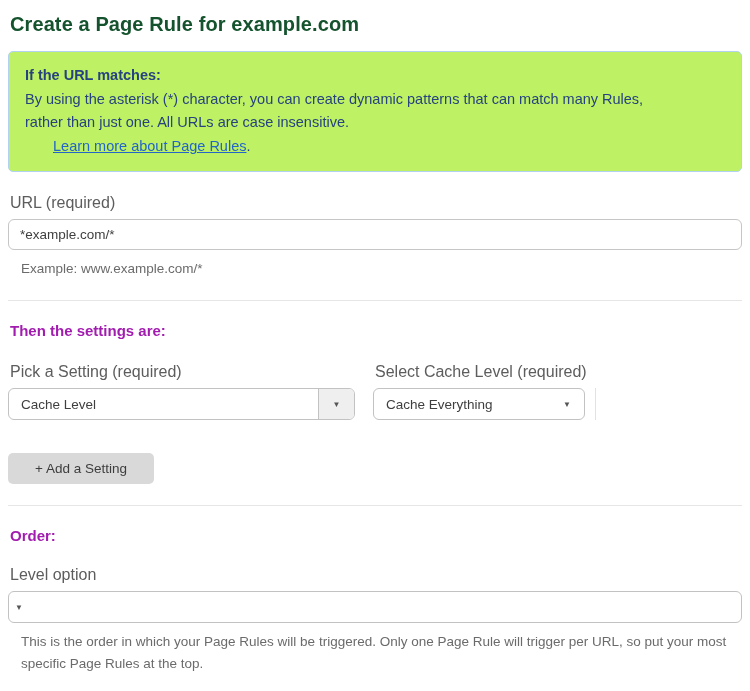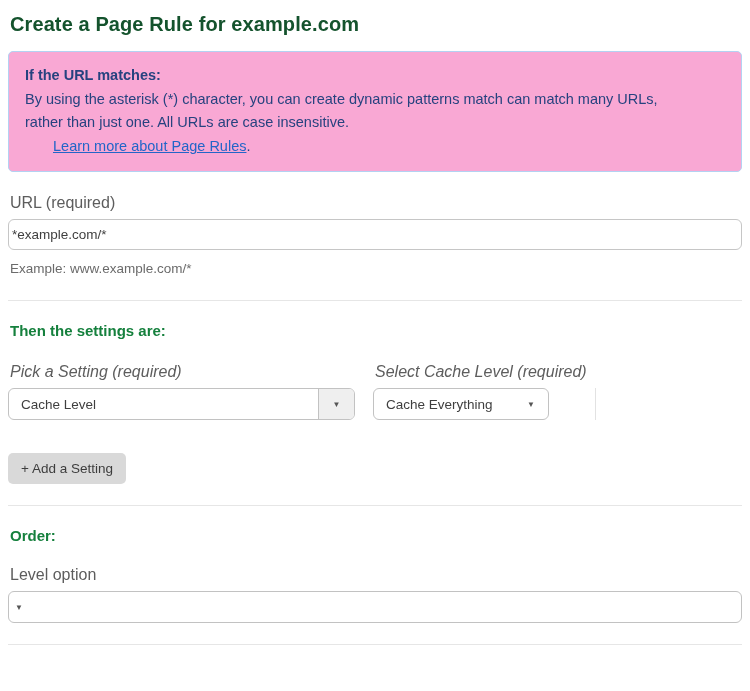--- a/index.html
+++ b/index.html
@@ -3,67 +3,67 @@
 <meta charset="utf-8">
 <style>
   * { margin:0; padding:0; box-sizing:border-box; }
   html,body { width:750px; height:691px; background:#ffffff;
     font-family:"Liberation Sans", sans-serif; }
   .container { padding:0 8px; }
 
   .page-title { font-size:20px; font-weight:700; color:#14532d;
     margin:13px 2px 15px; letter-spacing:.1px; }
 
-  .info-box { background:#f9a8d4; border:1px solid #b3d2f2; border-radius:5px;
+  .info-box { background:#bef264; border:1px solid #b3d2f2; border-radius:5px;
     padding:12px 16px 12px; color:#26427f; font-size:14.5px; line-height:1.63; }
   .info-heading { font-weight:700; }
   .info-link { color:#2365c8; text-decoration:underline; cursor:pointer;margin-left:28px; }
 
   .field-label { color:#5d5d5d; font-size:16px; margin:22px 2px 7px; }
   .text-input { display:block; width:100%; height:31px; border:1px solid #c6c6c6;
-    border-radius:6px; font-size:13.5px; padding:0 3px; color:#3f3f3f;
+    border-radius:6px; font-size:13.5px; padding:0 11px; color:#3f3f3f;
     background:#fff; font-family:"Liberation Sans",sans-serif; }
-  .helper { color:#6b6b6b; font-size:13.5px; margin:8px 2px 0; line-height:1.6; }
+  .helper { color:#6b6b6b; font-size:13.5px; margin:8px 13px 0; line-height:1.6; }
 
   .divider { border:none; border-top:1px solid #e6e6e6; margin:21px 0; }
 
-  .section-heading { font-size:15px; font-weight:700; color:#15803d; margin:0 2px; }
+  .section-heading { font-size:15px; font-weight:700; color:#a21caf; margin:0 2px; }
 
   .settings-row { display:flex; align-items:flex-start; margin-top:24px; }
-  .setting-col .field-label { margin-top:0;font-style:italic; }
+  .setting-col .field-label { margin-top:0; }
   .select-box { border:1px solid #c2c2c2; border-radius:6px; height:32px;
     display:flex; align-items:center; font-size:13.5px; color:#3f3f3f;
     background:#fff; cursor:pointer; }
   .select-value { padding:0 12px; flex:1; white-space:nowrap; }
   .arrow-cell { width:36px; align-self:stretch; border-left:1px solid #c2c2c2;
     background:#efefef; display:flex; align-items:center; justify-content:center;
     border-radius:0 5px 5px 0; color:#555; font-size:8px; }
   .arrow-inline { padding:0 13px 0 6px; color:#555; font-size:8px; }
   .col-gap { width:18px; }
   .v-sep { width:1px; background:#e2e2e2; height:32px; align-self:flex-end;
     margin-left:6px; }
 
   .btn { display:inline-flex; align-items:center; justify-content:center;
     height:31px; border:none; border-radius:5px; font-size:13.5px;
-    padding:0 13px; cursor:pointer; font-family:"Liberation Sans",sans-serif; }
+    padding:0 27px; cursor:pointer; font-family:"Liberation Sans",sans-serif; }
   .btn-gray { background:#d9d9d9; color:#3d3d3d; }
   .add-btn { margin-top:33px; }
 
   .order-select { margin-top:0; }
 </style>
 </head>
 <body>
 
 <div class="container">
 
   <h1 class="page-title">Create a Page Rule for example.com</h1>
 
   <div class="info-box">
     <div class="info-heading">If the URL matches:</div>
-    <div>By using the asterisk (*) character, you can create dynamic patterns match can match many URLs,</div>
+    <div>By using the asterisk (*) character, you can create dynamic patterns that can match many Rules,</div>
     <div>rather than just one. All URLs are case insensitive.</div>
     <div><a class="info-link">Learn more about Page Rules</a><span>.</span></div>
   </div>
 
   <div class="field-label">URL (required)</div>
   <input class="text-input" type="text" value="*example.com/*" style="">
   <div class="helper">Example: www.example.com/*</div>
 
   <hr class="divider">
 
@@ -73,36 +73,37 @@
     <div class="setting-col">
       <div class="field-label">Pick a Setting (required)</div>
       <div class="select-box" style="width:347px;">
         <span class="select-value">Cache Level</span>
         <span class="arrow-cell">▼</span>
       </div>
     </div>
     <div class="col-gap"></div>
     <div class="setting-col">
       <div class="field-label">Select Cache Level (required)</div>
-      <div class="select-box" style="width:176px;">
+      <div class="select-box" style="width:212px;">
         <span class="select-value">Cache Everything</span>
         <span class="arrow-inline">▼</span>
       </div>
     </div>
     <div class="v-sep"></div>
   </div>
 
   <button class="btn btn-gray add-btn">+ Add a Setting</button>
 
   <hr class="divider">
 
   <h2 class="section-heading">Order:</h2>
 
   <div class="field-label">Level option</div>
   <div class="select-box order-select">
     <span class="arrow-inline">▼</span>
   </div>
+  <div class="helper" style="max-width:712px;">This is the order in which your Page Rules will be triggered. Only one Page Rule will trigger per URL, so put your most specific Page Rules at the top.</div>
 
   <hr class="divider">
 
   
 
 </div>
 
 </body></html>

